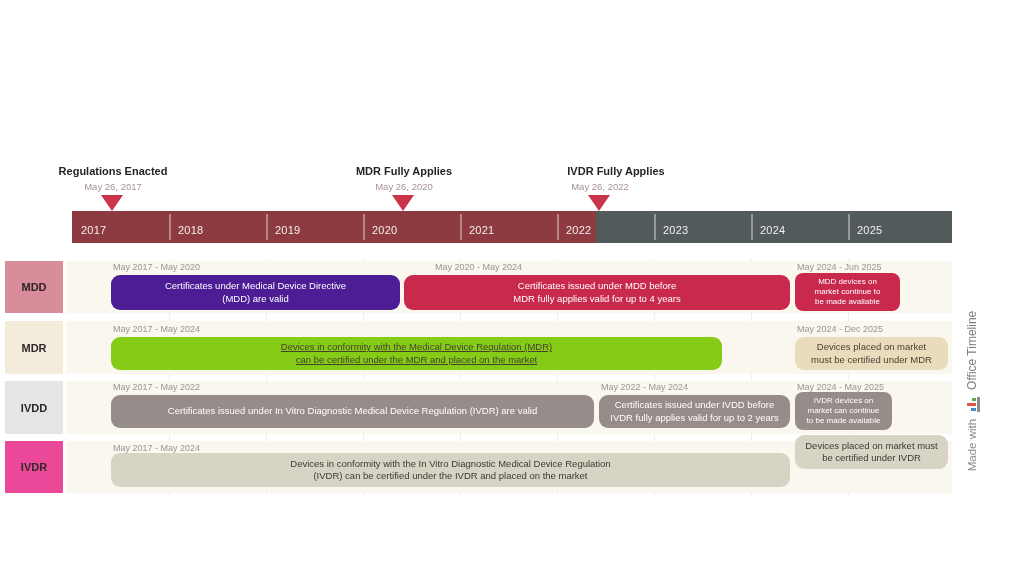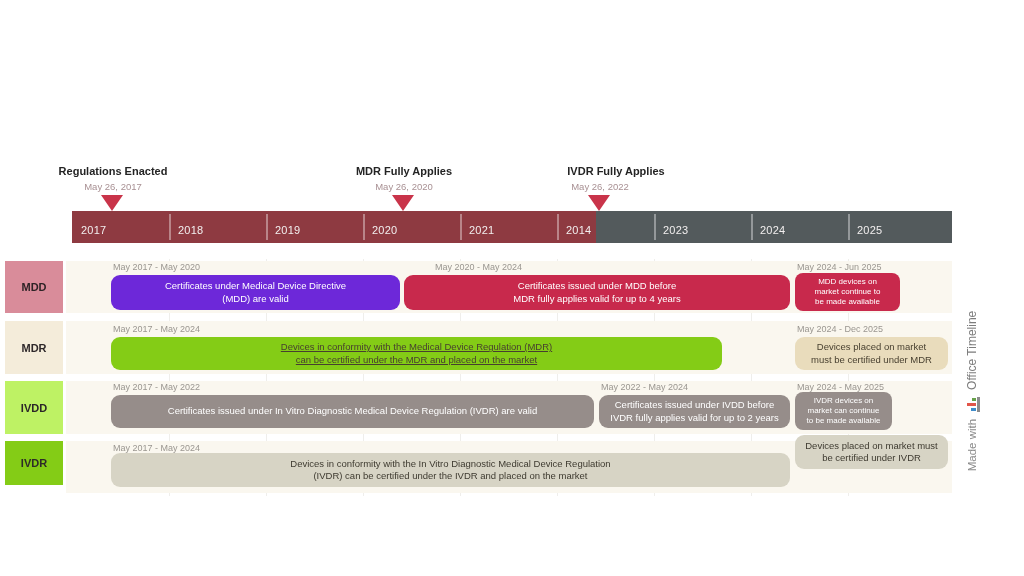--- a/index.html
+++ b/index.html
@@ -47,21 +47,21 @@
         <div class="year-label" style="left: 0px;">2017</div>
         <div class="year-tick" style="left: 97px;"></div>
         <div class="year-label" style="left: 97px;">2018</div>
         <div class="year-tick" style="left: 194px;"></div>
         <div class="year-label" style="left: 194px;">2019</div>
         <div class="year-tick" style="left: 291px;"></div>
         <div class="year-label" style="left: 291px;">2020</div>
         <div class="year-tick" style="left: 388px;"></div>
         <div class="year-label" style="left: 388px;">2021</div>
         <div class="year-tick" style="left: 485px;"></div>
-        <div class="year-label" style="left: 485px;">2014</div>
+        <div class="year-label" style="left: 485px;">2022</div>
         <div class="year-tick" style="left: 582px;"></div>
         <div class="year-label" style="left: 582px;">2023</div>
         <div class="year-tick" style="left: 679px;"></div>
         <div class="year-label" style="left: 679px;">2024</div>
         <div class="year-tick" style="left: 776px;"></div>
         <div class="year-label" style="left: 776px;">2025</div>
       </div>
   </div>
   <div id="grid-layer">
       <div class="grid-line" style="left: 169px;"></div>
@@ -81,50 +81,50 @@
       <div class="milestone-date" style="left: 404px; top: 181px;">May 26, 2020</div>
       <div class="milestone-tri" style="left: 403px; top: 195px;"></div>
       <div class="milestone-title" style="left: 616px; top: 165px;">IVDR Fully Applies</div>
       <div class="milestone-date" style="left: 600px; top: 181px;">May 26, 2022</div>
       <div class="milestone-tri" style="left: 599px; top: 195px;"></div>
     </div>
   <div id="rows-layer">
       <div class="strip" style="top: 261px; height: 52px; background: rgb(250, 247, 239);"></div>
       <div class="row-label" style="top: 261px; height: 52px; background: rgb(217, 140, 154); color: rgb(46, 35, 38);">MDD</div>
       <div class="bar-date" style="left: 113px; top: 262px;">May 2017 - May 2020</div>
-      <div class="bar" style="left: 111px; top: 275px; width: 289px; height: 35px; background: #6d28d9; color: rgb(255, 255, 255);">Certificates under Medical Device Directive
+      <div class="bar" style="left: 111px; top: 275px; width: 289px; height: 35px; background: #4c1d95; color: rgb(255, 255, 255);">Certificates under Medical Device Directive
 (MDD) are valid</div>
       <div class="bar-date" style="left: 406px; top: 262px; margin-left: 29px;">May 2020 - May 2024</div>
       <div class="bar" style="left: 404px; top: 275px; width: 386px; height: 35px; background: rgb(200, 41, 76); color: rgb(255, 255, 255);">Certificates issued under MDD before
 MDR fully applies valid for up to 4 years</div>
       <div class="bar-date" style="left: 797px; top: 262px;">May 2024 - Jun 2025</div>
       <div class="bar small" style="left: 795px; top: 273px; width: 105px; height: 38px; background: rgb(200, 41, 76); color: rgb(255, 255, 255);">MDD devices on
 market continue to
 be made available</div>
       <div class="strip" style="top: 321px; height: 53px; background: rgb(250, 247, 239);"></div>
       <div class="row-label" style="top: 321px; height: 53px; background: rgb(244, 236, 218); color: rgb(46, 40, 42);">MDR</div>
       <div class="bar-date" style="left: 113px; top: 324px;">May 2017 - May 2024</div>
       <div class="bar" style="left: 111px; top: 337px; width: 611px; height: 33px; background: #84cc16; color: rgb(71, 63, 47); text-decoration: underline;">Devices in conformity with the Medical Device Regulation (MDR)
 can be certified under the MDR and placed on the market</div>
       <div class="bar-date" style="left: 797px; top: 324px;">May 2024 - Dec 2025</div>
       <div class="bar" style="left: 795px; top: 337px; width: 153px; height: 33px; background: rgb(233, 220, 188); color: rgb(71, 63, 47);">Devices placed on market
 must be certified under MDR</div>
       <div class="strip" style="top: 381px; height: 53px; background: rgb(250, 247, 239);"></div>
-      <div class="row-label" style="top: 381px; height: 53px; background: #bef264; color: rgb(43, 38, 40);">IVDD</div>
+      <div class="row-label" style="top: 381px; height: 53px; background: #e5e5e5; color: rgb(43, 38, 40);">IVDD</div>
       <div class="bar-date" style="left: 113px; top: 382px;">May 2017 - May 2022</div>
       <div class="bar" style="left: 111px; top: 395px; width: 483px; height: 33px; background: rgb(150, 141, 138); color: rgb(255, 255, 255);">Certificates issued under  In Vitro Diagnostic Medical Device Regulation (IVDR) are valid</div>
       <div class="bar-date" style="left: 601px; top: 382px;">May 2022 - May 2024</div>
       <div class="bar" style="left: 599px; top: 395px; width: 191px; height: 33px; background: rgb(150, 141, 138); color: rgb(255, 255, 255);">Certificates issued under IVDD before
 IVDR fully applies valid for up to 2 years</div>
       <div class="bar-date" style="left: 797px; top: 382px;">May 2024 - May 2025</div>
       <div class="bar small" style="left: 795px; top: 392px; width: 97px; height: 38px; background: rgb(150, 141, 138); color: rgb(255, 255, 255);">IVDR devices on
 market can continue
 to be made available</div>
       <div class="strip" style="top: 441px; height: 52px; background: rgb(250, 247, 239);"></div>
-      <div class="row-label" style="top: 441px; height: 44px; background: #84cc16; color: rgb(46, 43, 40);">IVDR</div>
+      <div class="row-label" style="top: 441px; height: 52px; background: #ec4899; color: rgb(46, 43, 40);">IVDR</div>
       <div class="bar-date" style="left: 113px; top: 443px;">May 2017 - May 2024</div>
       <div class="bar" style="left: 111px; top: 453px; width: 679px; height: 34px; background: rgb(215, 212, 197); color: rgb(62, 58, 48);">Devices in conformity with the In Vitro Diagnostic Medical Device Regulation
 (IVDR) can be certified under the IVDR and placed on the market</div>
       <div class="bar-date" style="left: 797px; top: 443px;">May 2024 - Dec 2025</div>
       <div class="bar" style="left: 795px; top: 435px; width: 153px; height: 34px; background: rgb(215, 212, 197); color: rgb(62, 58, 48);">Devices placed on market must
 be certified under IVDR</div>
     </div>
 
   <div class="watermark">
     <span>Made with</span>

